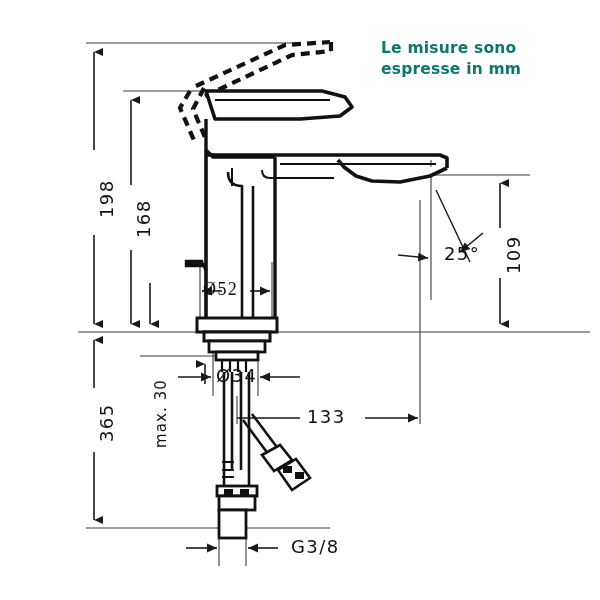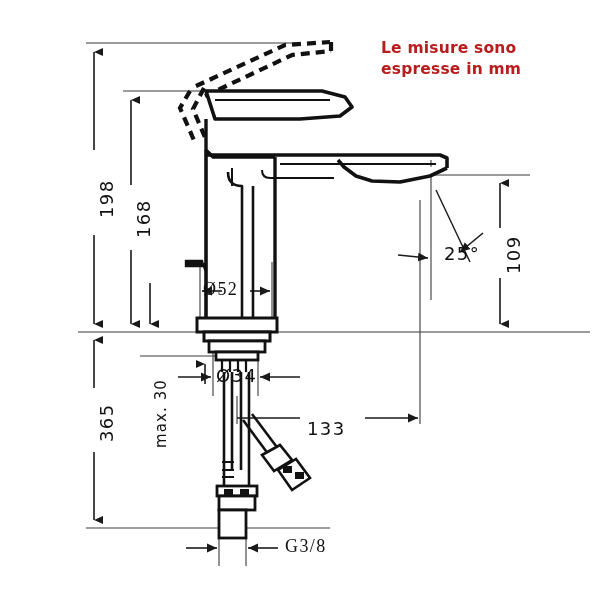--- a/index.html
+++ b/index.html
@@ -11,21 +11,21 @@
   #stage{position:relative;width:600px;height:600px;background:#fff;}
   #stage svg{position:absolute;left:0;top:0;}
 
   .note{
     position:absolute;
     font-family:"DejaVu Sans","Liberation Sans",sans-serif;
     font-weight:bold;
     font-size:15.5px;
     line-height:21px;
     letter-spacing:0.2px;
-    color:#b91c1c;
+    color:#0f766e;
     white-space:pre-line;
   }
 
   .dimtext{
     position:absolute;
     font-family:"DejaVu Sans","Liberation Sans",sans-serif;
     font-size:18px;
     letter-spacing:1.4px;
     color:#111;
     white-space:nowrap;
@@ -216,19 +216,19 @@
   <div class="dimtext rot" style="left:96px;top:442px;transform:rotate(-90deg);">365</div>
 
   <div class="dimtext small rot" style="left:152px;top:448px;transform:rotate(-90deg);">max. 30</div>
 
   <div class="dimtext rot" style="left:503px;top:274px;transform:rotate(-90deg);">109</div>
 
   <div class="dimtext" style="left:203px;top:279px;font-family:Liberation Serif, serif;">Ø52</div>
 
   <div class="dimtext" style="left:216px;top:365px;">Ø34</div>
 
-  <div class="dimtext" style="left:307px;top:418px;">133</div>
+  <div class="dimtext" style="left:307px;top:406px;">133</div>
 
   <div class="dimtext" style="left:444px;top:243px;">25°</div>
 
-  <div class="dimtext" style="left:285px;top:536px;font-family:Liberation Serif, serif;">G3/8</div>
+  <div class="dimtext" style="left:291px;top:536px;">G3/8</div>
 
 </div>
 
 </body></html>

